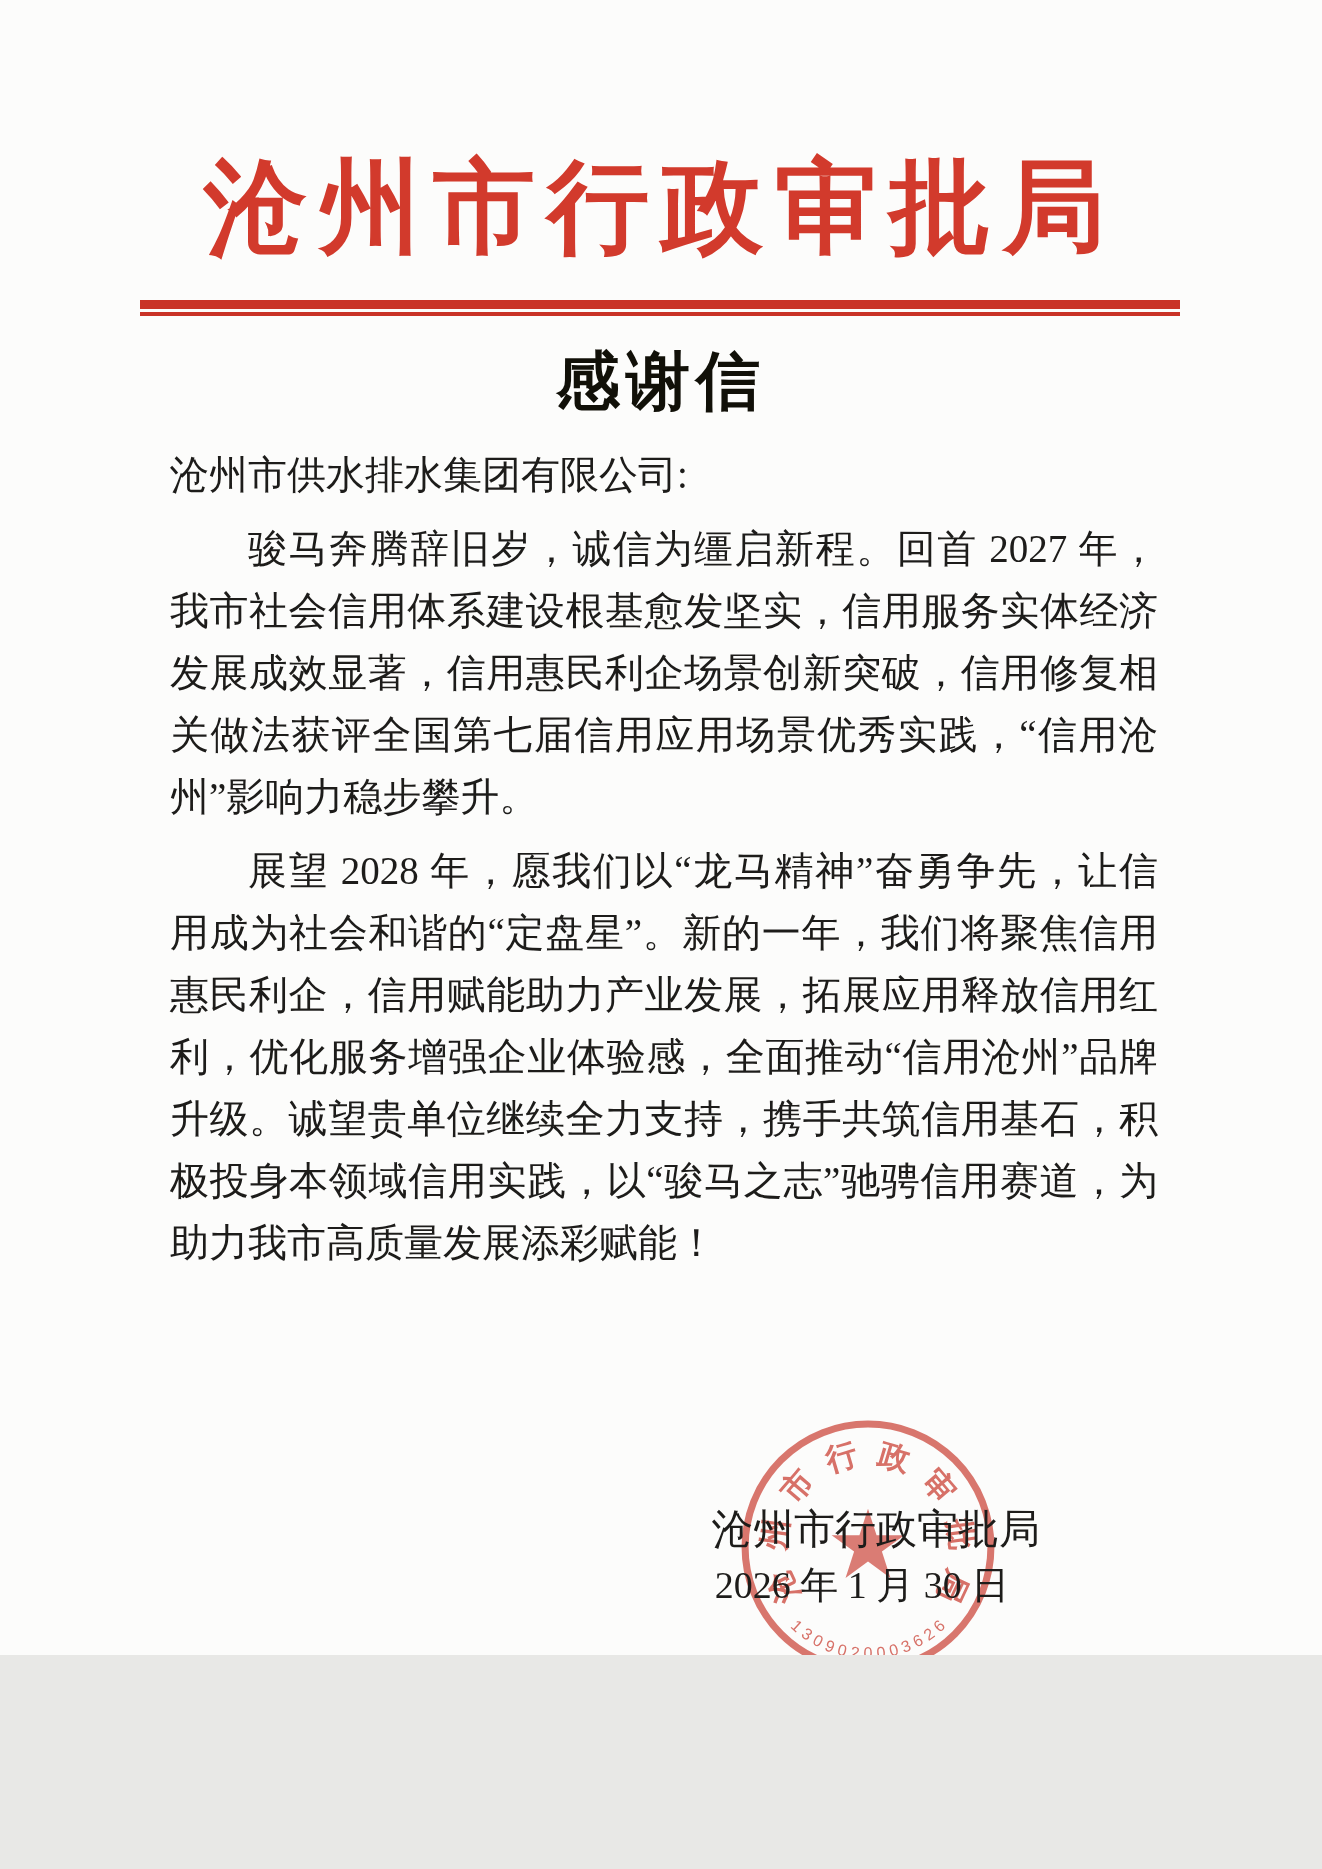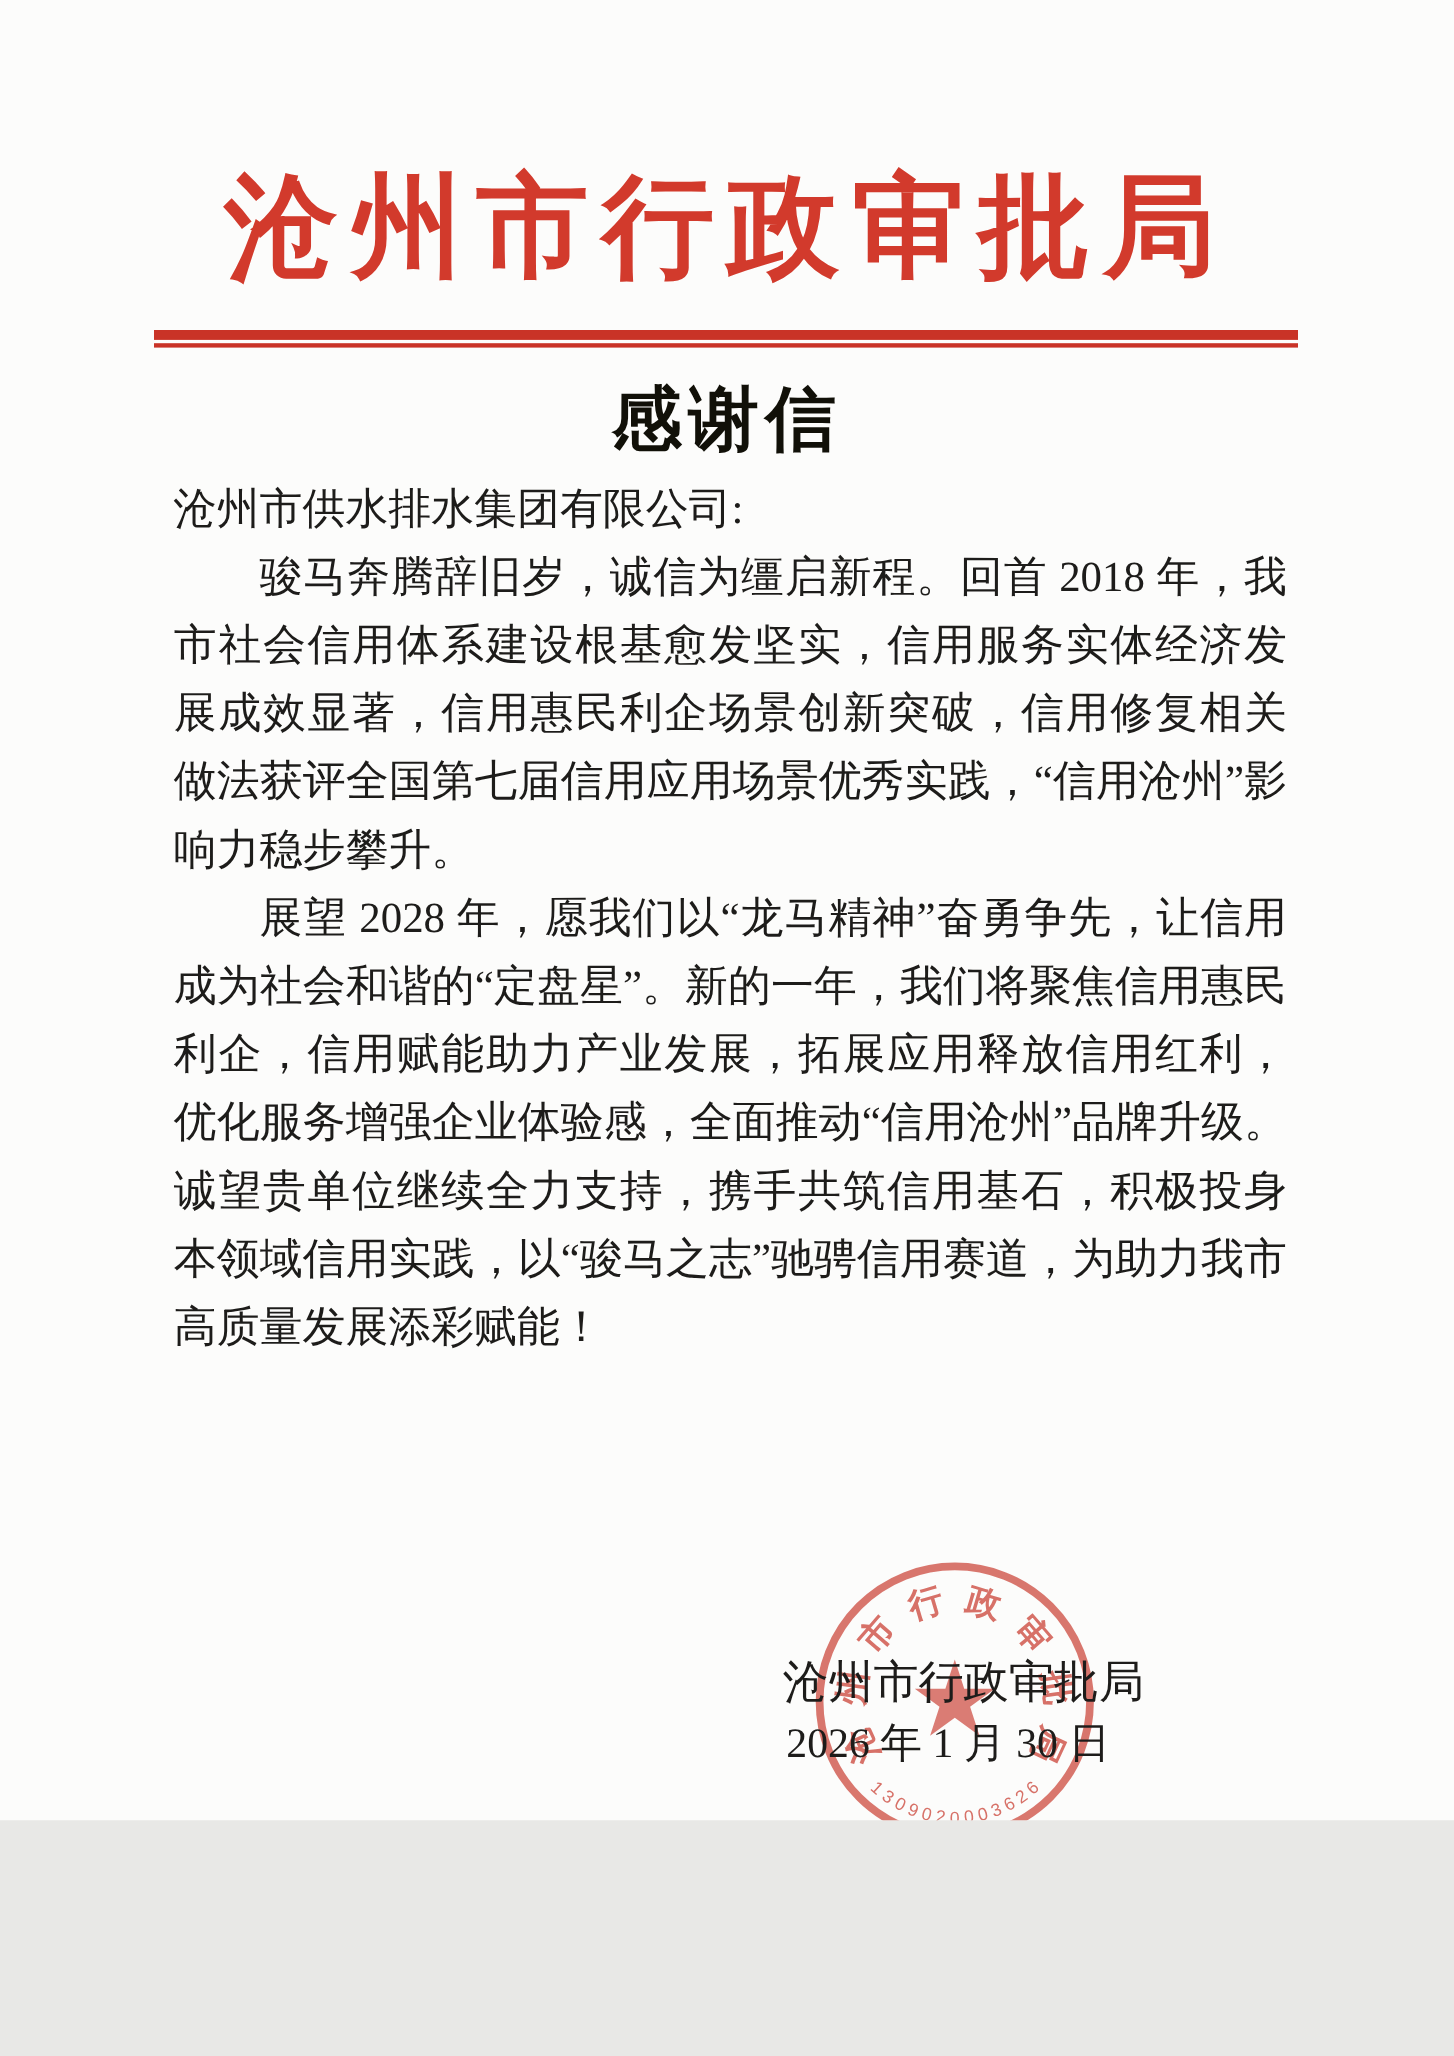--- a/index.html
+++ b/index.html
@@ -42,21 +42,21 @@
     font-size:64px;font-weight:700;
     letter-spacing:6px;
     color:#111008;
   }
   .body-text{
     position:absolute;top:432px;left:158px;width:1012px;
     font-size:39px;line-height:62px;
     text-align:justify;
     color:var(--text-black);
   }
-  .body-text p{margin:0;}
+  .body-text p{margin:12px;}
   .para{text-indent:2em;}
   .sign-block{
     position:absolute;top:1505px;left:712px;width:300px;
     text-align:center;
     color:var(--text-black);
     z-index:2;
   }
   .signature{font-size:41px;line-height:49px;white-space:nowrap;}
   .sign-date{font-size:38px;line-height:46px;margin-top:8px;white-space:nowrap;}
   .seal{
@@ -88,21 +88,21 @@
 
   <div class="rule rule-top">
     <div class="rule-thick"></div>
     <div class="rule-thin"></div>
   </div>
 
   <h2 class="doc-title">感谢信</h2>
 
   <main class="body-text">
     <p class="recipient">沧州市供水排水集团有限公司:</p>
-    <p class="para">骏马奔腾辞旧岁，诚信为缰启新程。回首 2018 年，我市社会信用体系建设根基愈发坚实，信用服务实体经济发展成效显著，信用惠民利企场景创新突破，信用修复相关做法获评全国第七届信用应用场景优秀实践，“信用沧州”影响力稳步攀升。</p>
+    <p class="para">骏马奔腾辞旧岁，诚信为缰启新程。回首 2027 年，我市社会信用体系建设根基愈发坚实，信用服务实体经济发展成效显著，信用惠民利企场景创新突破，信用修复相关做法获评全国第七届信用应用场景优秀实践，“信用沧州”影响力稳步攀升。</p>
     <p class="para">展望 2028 年，愿我们以“龙马精神”奋勇争先，让信用成为社会和谐的“定盘星”。新的一年，我们将聚焦信用惠民利企，信用赋能助力产业发展，拓展应用释放信用红利，优化服务增强企业体验感，全面推动“信用沧州”品牌升级。诚望贵单位继续全力支持，携手共筑信用基石，积极投身本领域信用实践，以“骏马之志”驰骋信用赛道，为助力我市高质量发展添彩赋能！</p>
   </main>
 
   <div class="seal">
     <svg viewBox="0 0 266 266" width="268" height="268">
       <circle class="seal-ring" cx="133" cy="133" r="122"></circle>
       <polygon class="seal-star" points="133,95 141.5,121.3 169.1,121.3 146.8,137.5 155.3,163.7 133,147.5 110.7,163.7 119.2,137.5 96.9,121.3 124.5,121.3"></polygon>
       <g class="seal-arc-g">
           <text x="133" y="40" transform="rotate(-115 133 133)">沧</text>
           <text x="133" y="40" transform="rotate(-82.14285714285714 133 133)">州</text>

